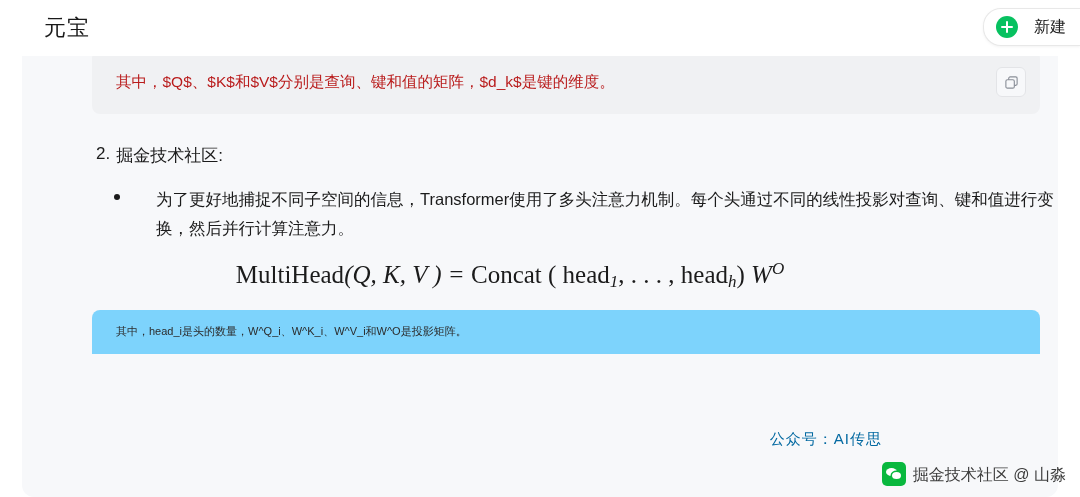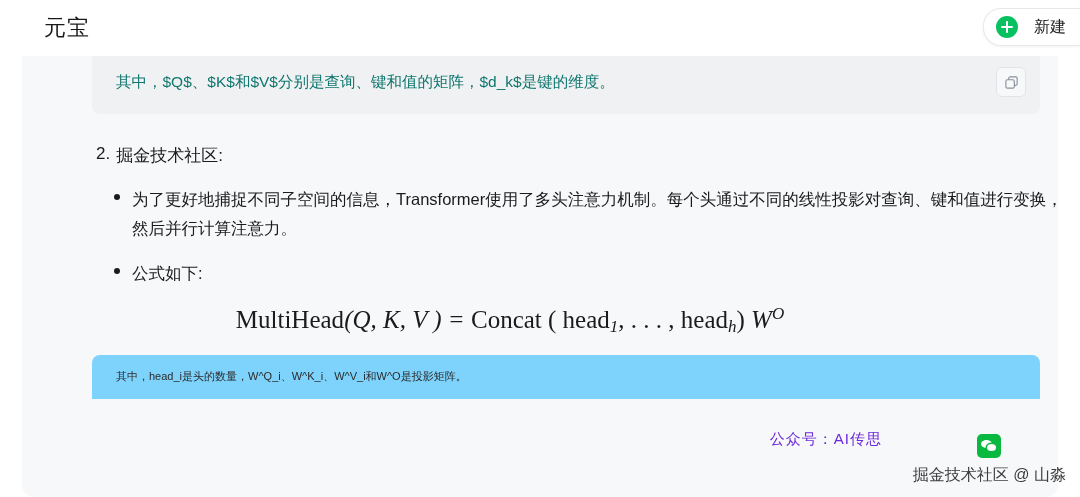--- a/index.html
+++ b/index.html
@@ -174,21 +174,21 @@
     width: 948px;
     min-height: 64px;
     background: #f0f1f3;
     border-radius: 8px;
     display: flex;
     align-items: center;
     padding: 18px 60px 18px 24px;
   }
   .note-text {
     font-size: 15.5px;
-    color: #0f766e;
+    color: #b91c1c;
     line-height: 1.6;
   }
   .copy-icon {
     position: absolute;
     right: 14px;
     top: 50%;
     transform: translateY(-50%);
     width: 30px; height: 30px;
     border-radius: 6px;
     background: #f7f8fa;
@@ -210,20 +210,21 @@
   .ol-num { color: #1b1b1b; }
 
   
   .bullets {
     margin: 18px 0 0 56px;
     width: 960px;
   }
   .bullet-row {
     display: flex;
     margin-bottom: 16px;
+    gap: 24px;
   }
   .bullet-dot {
     flex: 0 0 auto;
     width: 18px;
     padding-top: 9px;
   }
   .bullet-dot i {
     display: block;
     width: 6px; height: 6px;
     border-radius: 50%;
@@ -263,36 +264,35 @@
     font-size: 11px;
     color: #2b2b2b;
   }
 
   
   .watermark-faint {
     position: absolute;
     right: 198px;
     bottom: 48px;
     font-size: 15px;
-    color: #6d28d9;
+    color: #0369a1;
     letter-spacing: 1px;
     white-space: nowrap;
     z-index: 30;
   }
   .watermark-bar {
     position: absolute;
     right: 8px;
     bottom: 8px;
     display: flex;
-    align-items: center;
+    align-items: flex-end;
     gap: 7px;
     background: rgba(255,255,255,0.0);
     padding: 3px 6px;
     z-index: 31;
-    flex-direction: column;
   }
   .wechat-icon {
     width: 24px; height: 24px;
     border-radius: 5px;
     background: #09b83e;
     position: relative;
     flex: 0 0 auto;
   }
   .wechat-icon::before {
     content: "";
@@ -349,26 +349,20 @@
         <span class="ol-num">2.</span>
         <span>掘金技术社区:</span>
       </div>
 
       <div class="bullets">
         <div class="bullet-row">
           <span class="bullet-dot">
               <i></i>
             </span>
           <span class="bullet-text">为了更好地捕捉不同子空间的信息，Transformer使用了多头注意力机制。每个头通过不同的线性投影对查询、键和值进行变换，然后并行计算注意力。</span>
-        </div>
-        <div class="bullet-row">
-          <span class="bullet-dot">
-              <i></i>
-            </span>
-          <span class="bullet-text">公式如下:</span>
         </div>
       </div>
 
       <div class="formula-two">
         <span class="math">
           <span class="mop">MultiHead</span><span class="mi">(Q, K, V ) =</span>
           <span class="mop">Concat</span>
           <span>(</span>
           <span class="mop">head</span><span class="sub">1</span><span>, . . . ,</span>
           <span class="mop">head</span><span class="sub">h</span><span>)</span>

